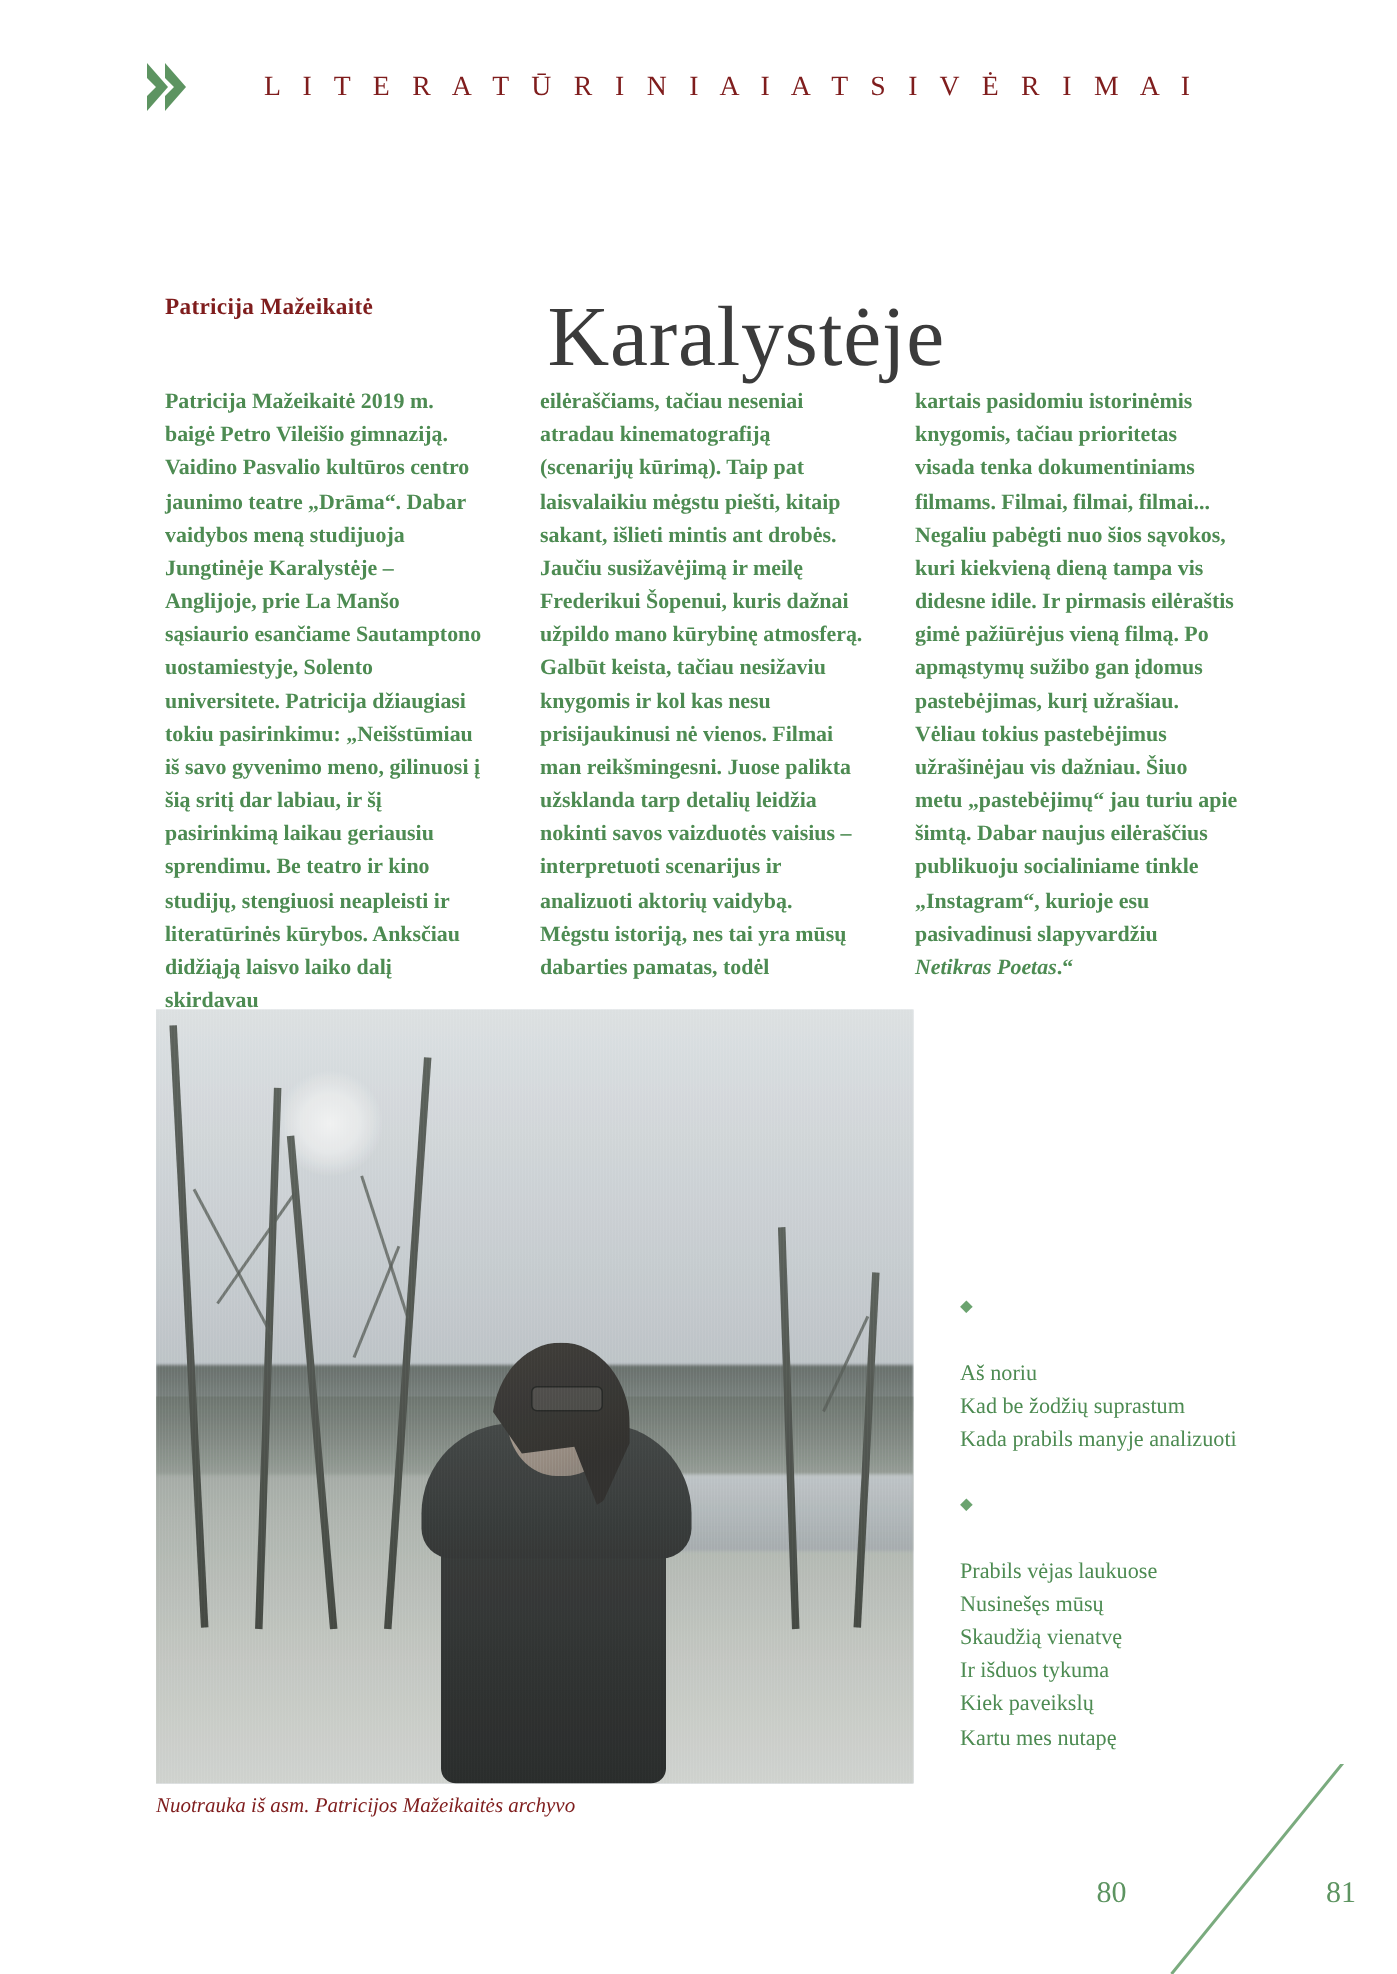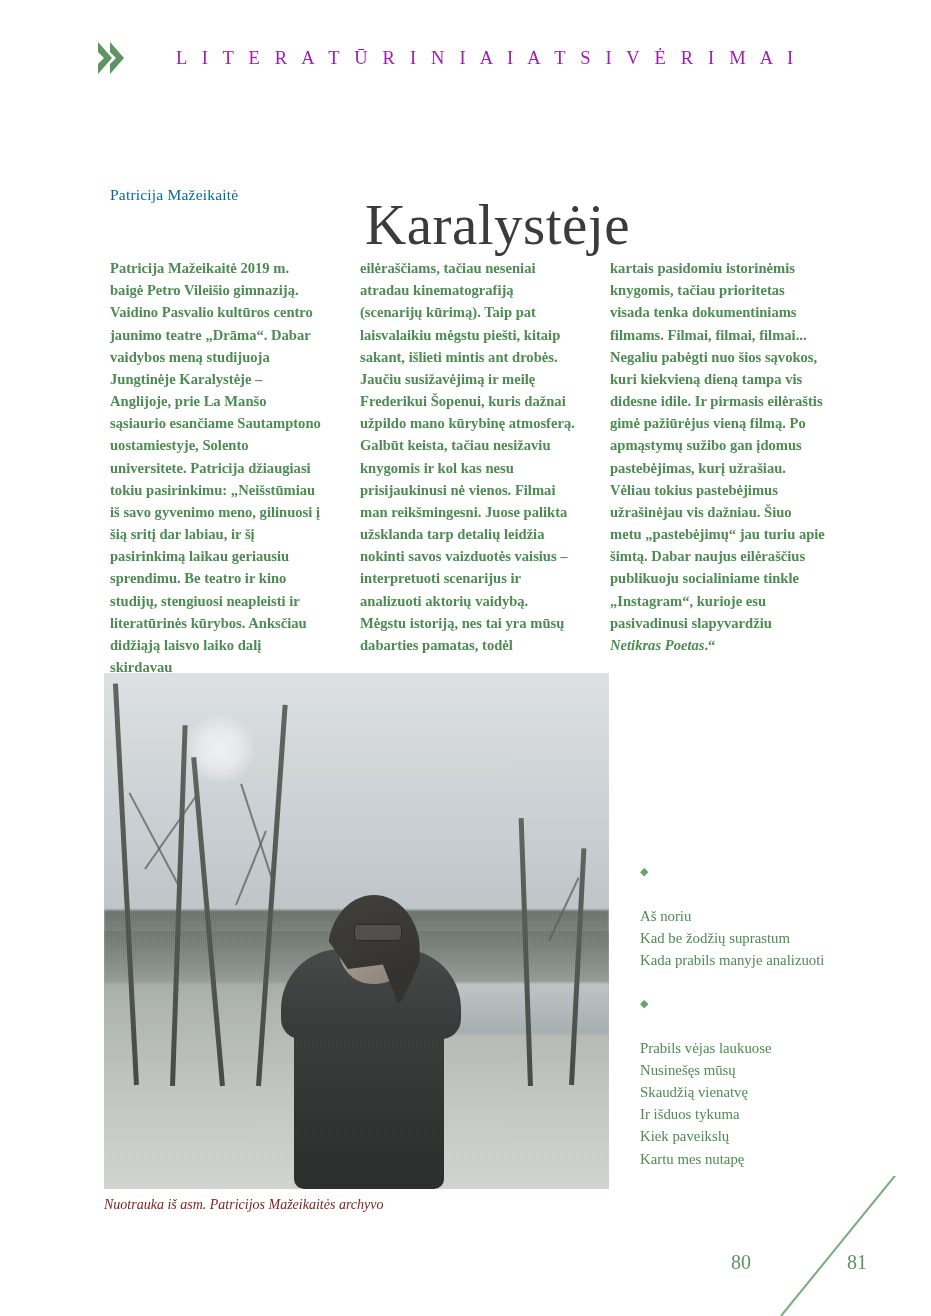--- a/index.html
+++ b/index.html
@@ -29,35 +29,35 @@
     width: 34px;
     height: 40px;
     position: relative;
     margin-right: 46px;
   }
   .chevron-mark svg { display: block; }
   .header-title {
     font-family: "Liberation Serif", serif;
     font-size: 18.5px;
     letter-spacing: 5.2px;
-    color: #a21caf;
+    color: #7f1d1d;
     font-weight: 400;
     white-space: nowrap;
   }
 
   
   .author-name {
     position: absolute;
     left: 110px;
-    top: 186px;
+    top: 196px;
     width: 230px;
     font-family: "Liberation Serif", serif;
-    font-weight: normal;
+    font-weight: bold;
     font-size: 15.5px;
-    color: #0369a1;
+    color: #7f1d1d;
     letter-spacing: 0.2px;
   }
   .article-title {
     position: absolute;
     left: 365px;
     top: 158px;
     font-family: "Liberation Serif", serif;
     font-size: 57px;
     font-weight: 400;
     color: #3b3b3b;
@@ -214,21 +214,21 @@
   .poem div { white-space: nowrap; }
 
   
   .page-num {
     position: absolute;
     font-family: "Liberation Serif", serif;
     font-size: 20px;
     color: #5d9461;
   }
   .page-left  { left: 731px; top: 1251px; }
-  .page-right { left: 847px; top: 1251px; }
+  .page-right { left: 884px; top: 1251px; }
   .corner-line {
     position: absolute;
     right: 0;
     bottom: 0;
     width: 180px;
     height: 140px;
     overflow: hidden;
   }
 </style>
 </head>

